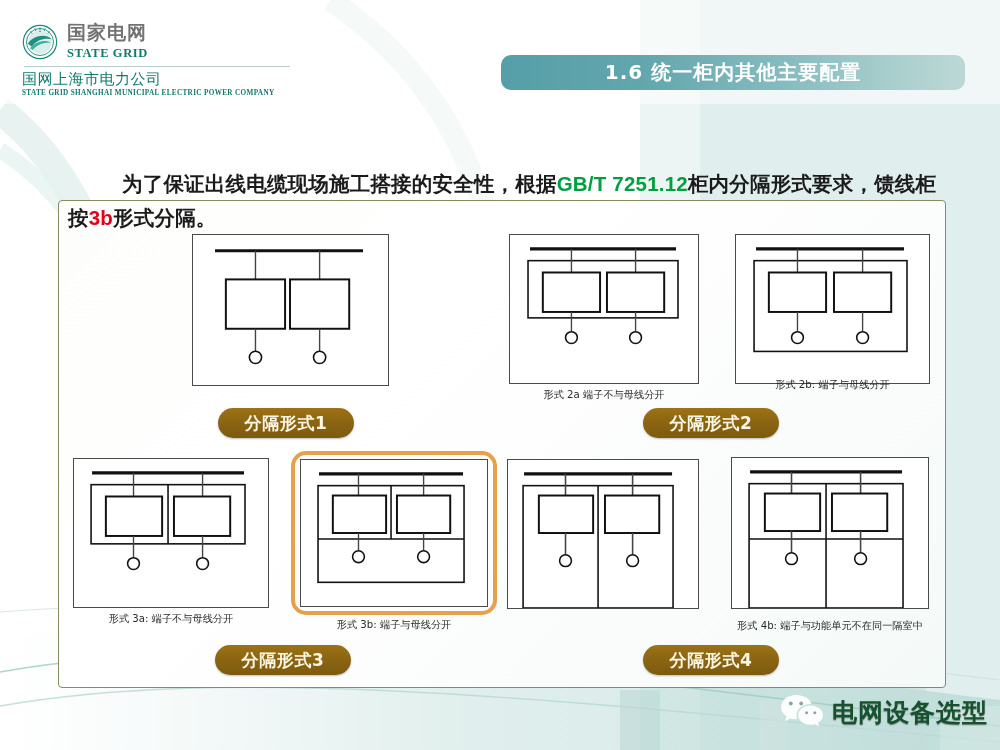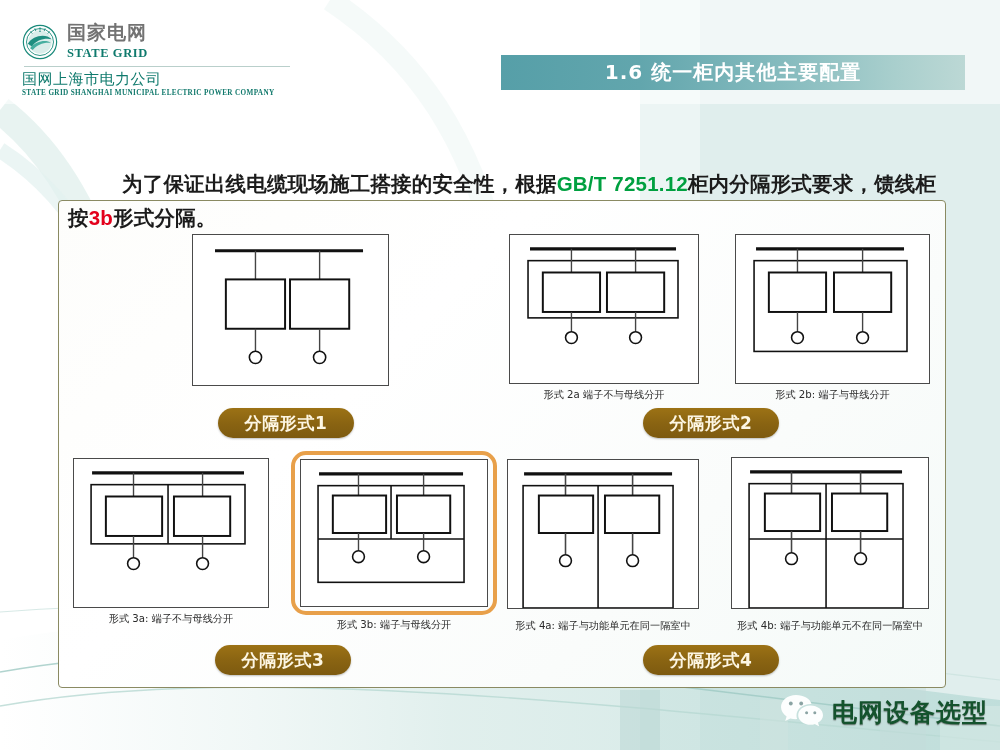--- a/index.html
+++ b/index.html
@@ -26,21 +26,21 @@
   .logo-en { font-family:"Liberation Serif","DejaVu Serif",serif;
              font-size:12.5px; font-weight:bold; color:#0f7a6d; letter-spacing:.6px;
              line-height:14px; }
   .logo-rule { width:266px; height:1px; background:#b9cfcb; margin:5px 0 4px 2px; }
   .sub-cn { font-family:"DejaVu Sans","Liberation Sans",sans-serif;
             font-size:15px; font-weight:normal; color:#0f7a6d; letter-spacing:.5px; line-height:17px;}
   .sub-en { font-family:"Liberation Serif","DejaVu Serif",serif;
             font-size:7.2px; font-weight:bold; color:#11796c; letter-spacing:.35px; line-height:10px;}
 
   .title-bar { position:absolute; left:501px; top:55px; width:464px; height:35px;
-               border-radius:0;
+               border-radius:10px;
                background:linear-gradient(90deg,#569fa8 0%,#62a6ad 30%,#87bcbf 62%,#a9cfcd 85%,#bcd8d5 100%);
                display:flex; align-items:center; justify-content:center; }
   .title-bar span { font-family:"DejaVu Sans","Liberation Sans",sans-serif;
                     font-size:20px; font-weight:bold; color:#ffffff; letter-spacing:1px; }
 
   
   .para { position:absolute; left:68px; top:123px; width:880px; z-index:5;
           font-family:"DejaVu Sans","Liberation Sans",sans-serif;
           font-size:20.5px; line-height:33px; color:#1b1b1b; font-weight:bold;
           letter-spacing:.2px;margin-top:44px; }
@@ -193,21 +193,21 @@
       <line x1="62" y1="14" x2="62" y2="38" stroke="#444" stroke-width="1.4"></line>
       <line x1="128" y1="14" x2="128" y2="38" stroke="#444" stroke-width="1.4"></line>
       <rect x="33" y="38" width="58" height="40" fill="#fff" stroke="#111" stroke-width="2"></rect>
       <rect x="99" y="38" width="58" height="40" fill="#fff" stroke="#111" stroke-width="2"></rect>
       <line x1="62" y1="78" x2="62" y2="98" stroke="#444" stroke-width="1.4"></line>
       <line x1="128" y1="78" x2="128" y2="98" stroke="#444" stroke-width="1.4"></line>
       <circle cx="62" cy="104" r="6" fill="#fff" stroke="#111" stroke-width="1.6"></circle>
       <circle cx="128" cy="104" r="6" fill="#fff" stroke="#111" stroke-width="1.6"></circle>
     </svg>
   </div>
-  <div class="cap" style="left:676px; top:187px; width:195px;">形式 2b: 端子与母线分开</div>
+  <div class="cap" style="left:676px; top:177px; width:195px;">形式 2b: 端子与母线分开</div>
 
   <div class="card" style="left:14px; top:257px; width:196px; height:150px;">
     <svg viewBox="0 0 196 150" width="100%" height="100%" xmlns="http://www.w3.org/2000/svg">
       <rect x="0" y="0" width="196" height="150" fill="#ffffff"></rect>
       <line x1="18" y1="14" x2="172" y2="14" stroke="#111" stroke-width="3.2"></line>
       <rect x="17" y="26" width="156" height="60" fill="none" stroke="#111" stroke-width="1.6"></rect>
       <line x1="95" y1="26" x2="95" y2="86" stroke="#111" stroke-width="1.6"></line>
       <line x1="60" y1="14" x2="60" y2="38" stroke="#444" stroke-width="1.4"></line>
       <line x1="130" y1="14" x2="130" y2="38" stroke="#444" stroke-width="1.4"></line>
       <rect x="32" y="38" width="57" height="40" fill="#fff" stroke="#111" stroke-width="2"></rect>
@@ -249,21 +249,20 @@
       <line x1="58" y1="14" x2="58" y2="36" stroke="#444" stroke-width="1.6"></line>
       <line x1="126" y1="14" x2="126" y2="36" stroke="#444" stroke-width="1.6"></line>
       <rect x="31" y="36" width="55" height="38" fill="#fff" stroke="#111" stroke-width="2"></rect>
       <rect x="98" y="36" width="55" height="38" fill="#fff" stroke="#111" stroke-width="2"></rect>
       <line x1="58" y1="74" x2="58" y2="96" stroke="#444" stroke-width="1.6"></line>
       <line x1="126" y1="74" x2="126" y2="96" stroke="#444" stroke-width="1.6"></line>
       <circle cx="58" cy="102" r="6" fill="#fff" stroke="#111" stroke-width="1.6"></circle>
       <circle cx="126" cy="102" r="6" fill="#fff" stroke="#111" stroke-width="1.6"></circle>
     </svg>
   </div>
-  <div class="cap" style="left:428px; top:418px; width:232px;">形式 4a: 端子与功能单元在同一隔室中</div>
 
   <div class="card" style="left:672px; top:256px; width:198px; height:152px;">
     <svg viewBox="0 0 198 152" width="100%" height="100%" xmlns="http://www.w3.org/2000/svg">
       <rect x="0" y="0" width="198" height="152" fill="#ffffff"></rect>
       <line x1="18" y1="14" x2="172" y2="14" stroke="#111" stroke-width="3.2"></line>
       <rect x="17" y="26" width="156" height="126" fill="none" stroke="#111" stroke-width="1.6"></rect>
       <line x1="95" y1="26" x2="95" y2="152" stroke="#111" stroke-width="1.6"></line>
       <line x1="17" y1="82" x2="173" y2="82" stroke="#111" stroke-width="1.6"></line>
       <line x1="60" y1="14" x2="60" y2="36" stroke="#444" stroke-width="1.6"></line>
       <line x1="130" y1="14" x2="130" y2="36" stroke="#444" stroke-width="1.6"></line>

